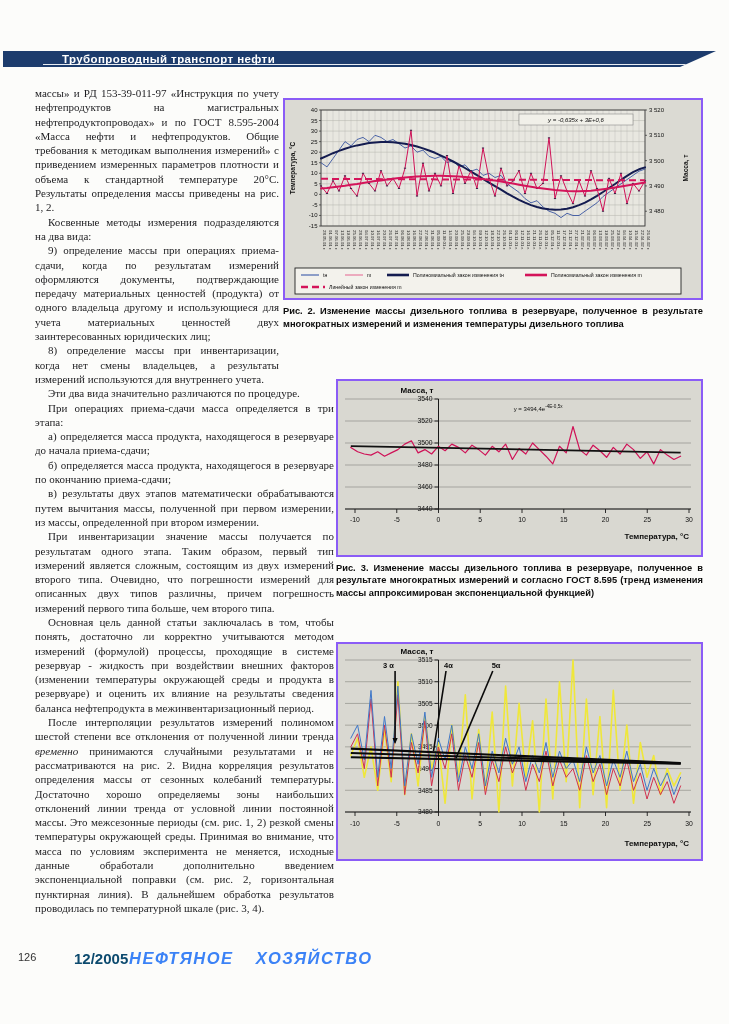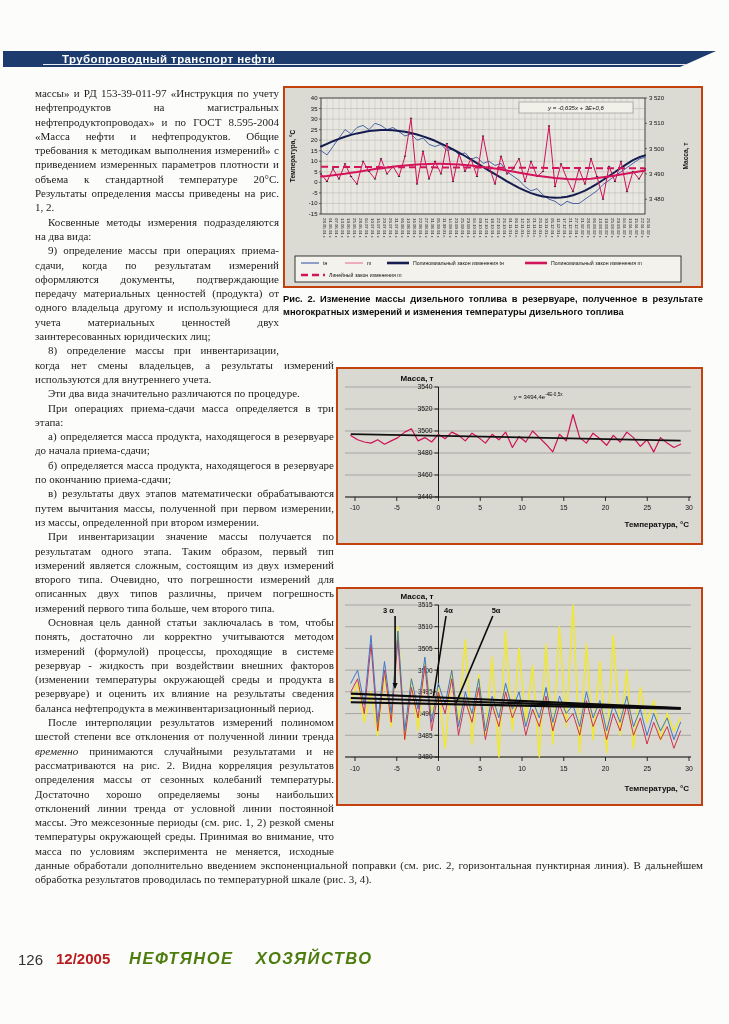--- a/index.html
+++ b/index.html
@@ -9,37 +9,37 @@
   .header-bar{position:absolute;left:3px;top:51px;width:713px;height:16px;background:#1d3c6d;
       clip-path:polygon(0 0,100% 0,calc(100% - 36px) 100%,0 100%);}
   .header-underline{position:absolute;left:40px;bottom:2px;width:92%;height:1px;background:rgba(255,255,255,.9);}
   .header-title{position:absolute;left:62px;top:52.5px;font-family:"Liberation Sans",sans-serif;
       font-weight:bold;font-size:11.5px;color:#ffffff;letter-spacing:.4px;white-space:nowrap;}
   
   .article{position:absolute;left:35px;top:86px;width:668px;font-size:11px;line-height:14.3px;
       text-align:justify;color:#1d1d20;}
   .para{margin:0;text-indent:13px;}
   .para.no-indent{text-indent:0;}
-  .fig-float{float:right;clear:right;}
+  .fig-float{float:right;clear:right;margin-top:12px;}
   #figure2{width:420px;padding:0 0 34px 4px;}
   #figure3{width:367px;margin-top:14px;padding:0 0 30px 2px;}
   #figure4{width:367px;margin-top:12px;padding:0 0 42px 2px;}
-  .fig-box{border:2px solid #c2410c;background:#d9d8d1;}
+  .fig-box{border:2px solid #8b5cf6;background:#d9d8d1;}
   #figure2 .fig-box{height:198px;background:#dbdad3;}
   #figure3 .fig-box{height:174px;}
   #figure4 .fig-box{height:215px;}
   .fig-box svg{display:block;width:100%;height:100%;font-family:"Liberation Sans",sans-serif;}
   .fig-caption{margin-top:5px;font-family:"Liberation Sans",sans-serif;font-weight:bold;
       font-size:9.3px;line-height:12.8px;text-align:justify;color:#0c0c0c;}
   
   .footer{position:absolute;left:0;top:948px;width:729px;height:32px;font-family:"Liberation Sans",sans-serif;}
-  .page-num{position:absolute;left:18px;top:3px;font-size:15px;color:#333;}
-  .issue{position:absolute;left:56px;top:2px;font-size:15px;font-weight:bold;color:#b91c1c;}
+  .page-num{position:absolute;left:18px;top:3px;font-size:11px;color:#333;}
+  .issue{position:absolute;left:74px;top:2px;font-size:15px;font-weight:bold;color:#0c4a6e;}
   .journal{position:absolute;left:129px;top:1px;font-size:16.5px;font-weight:bold;font-style:italic;
-      color:#4d7c0f;letter-spacing:1.5px;word-spacing:16px;white-space:nowrap;}
+      color:#3b82f6;letter-spacing:1.5px;word-spacing:16px;white-space:nowrap;}
 </style>
 </head>
 <body>
 
 <div class="page">
 
   <div class="header-bar">
     <div class="header-underline"></div>
   </div>
   <div class="header-title">Трубопроводный транспорт нефти</div>
@@ -328,20 +328,21 @@
             <text x="308.25" y="141" text-anchor="middle" font-size="6.8" fill="#111">25</text>
             <line x1="350" y1="128" x2="350" y2="132" stroke="#1a1a1a" stroke-width="0.9"></line>
             <text x="350" y="141" text-anchor="middle" font-size="6.8" fill="#111">30</text>
             <text x="94.5" y="12" text-anchor="end" font-size="8" font-weight="bold" fill="#0c0c0c">Масса, т</text>
             <text x="350" y="158" text-anchor="end" font-size="8" font-weight="bold" fill="#0c0c0c">Температура, °С</text>
             <text x="174.65" y="30" font-size="6" fill="#111"><tspan>y = 3494,4e</tspan><tspan dy="-2.6" font-size="4.6">-4E-0,5x</tspan></text>
             <polyline points="11.8,66.4 18.6,70.8 25.3,73.0 32.0,74.1 38.7,70.8 45.5,75.2 52.2,71.9 58.9,68.6 65.7,63.1 72.4,59.8 79.1,71.9 85.9,68.6 92.6,73.0 99.3,65.3 106.1,69.7 112.8,63.1 119.5,66.4 126.3,71.9 133.0,64.2 139.7,68.6 146.4,74.1 153.2,65.3 159.9,70.8 166.6,63.1 173.4,78.5 180.1,67.5 186.8,73.0 193.6,62.0 200.3,68.6 207.0,75.2 213.8,82.9 220.5,65.3 227.2,71.9 234.0,45.5 240.7,68.6 247.4,74.1 254.1,64.2 260.9,69.7 267.6,76.3 274.3,66.4 281.1,73.0 287.8,63.1 294.5,68.6 301.3,77.4 308.0,70.8 314.7,82.9 321.5,68.6 328.2,74.1 334.9,78.5 341.6,75.2" fill="none" stroke-linejoin="round" stroke-linecap="round" stroke="#cf1257" stroke-width="1.2"></polyline>
             <line x1="11.825" y1="65.0800000000002" x2="341.65" y2="71.5699999999998" stroke="#111111" stroke-width="1.7"></line>
           </svg>
       </div>
+      <div class="fig-caption">Рис. 3. Изменение массы дизельного топлива в резервуаре, полученное в результате многократных измерений и согласно ГОСТ 8.595 (тренд изменения массы аппроксимирован экспоненциальной функцией)</div>
     </div>
 
     <div class="fig-float" id="figure4">
       <div class="fig-box">
         <svg viewBox="0 0 361 215">
             <line x1="6" y1="168" x2="352" y2="168" stroke="#90908a" stroke-width="0.7"></line>
             <line x1="6" y1="146.28571428571428" x2="352" y2="146.28571428571428" stroke="#90908a" stroke-width="0.7"></line>
             <line x1="6" y1="124.57142857142857" x2="352" y2="124.57142857142857" stroke="#90908a" stroke-width="0.7"></line>
             <line x1="6" y1="102.85714285714285" x2="352" y2="102.85714285714285" stroke="#90908a" stroke-width="0.7"></line>
             <line x1="6" y1="81.14285714285714" x2="352" y2="81.14285714285714" stroke="#90908a" stroke-width="0.7"></line>

